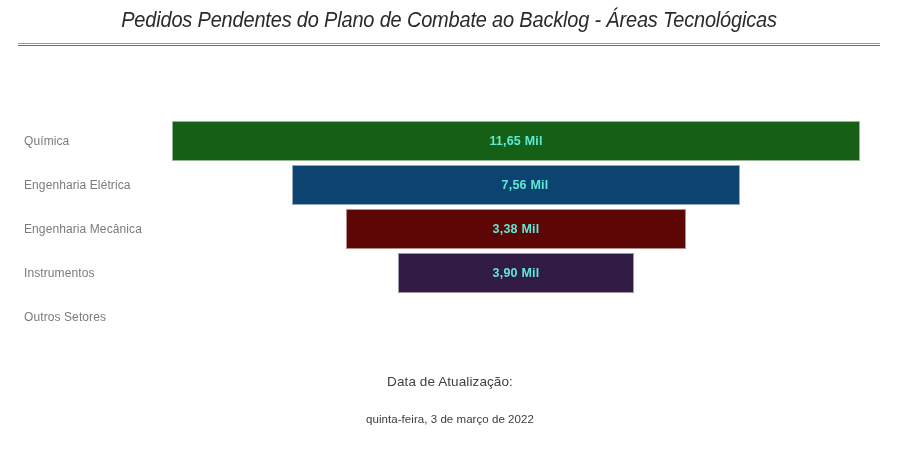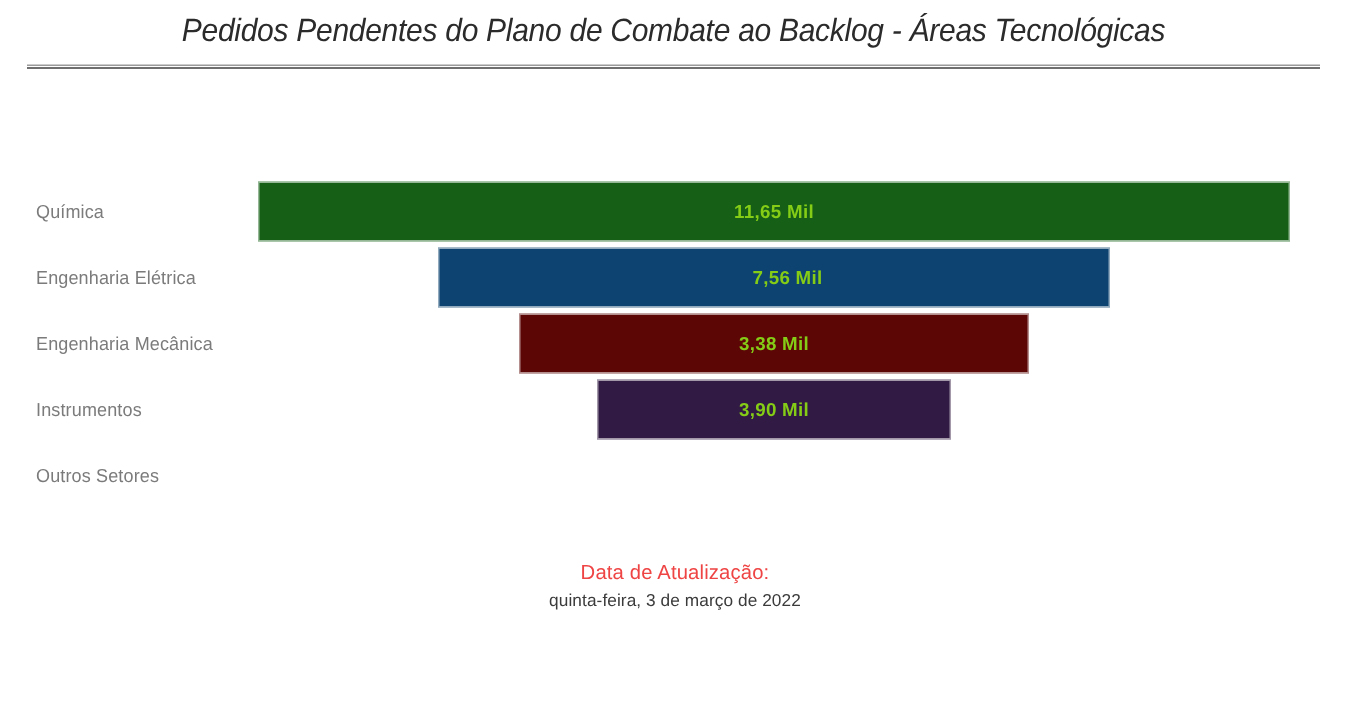--- a/index.html
+++ b/index.html
@@ -92,40 +92,40 @@
     height: 40px;
     display: flex;
     align-items: center;
     justify-content: center;
     box-sizing: border-box;
     border: 1px solid rgba(255,255,255,0.55);
   }
   .bar-value {
     font-size: 12.5px;
     font-weight: bold;
-    color: #84cc16;
+    color: #5eead4;
     letter-spacing: 0.2px;
     white-space: nowrap;
   }
 
   
   .footer {
     position: absolute;
     left: 0;
     top: 374px;
     width: 900px;
     text-align: center;
   }
   .footer-title {
     font-size: 13.5px;
-    color: #ef4444;
+    color: #404040;
     letter-spacing: 0.1px;
   }
   .footer-date {
-    margin-top: 6px;
+    margin-top: 24px;
     font-size: 11.5px;
     color: #3b3b3b;
     letter-spacing: 0.05px;
   }
 </style>
 </head>
 <body>
 
 <div class="title-block">
   <div class="chart-title">Pedidos Pendentes do Plano de Combate ao Backlog - Áreas Tecnológicas</div>

